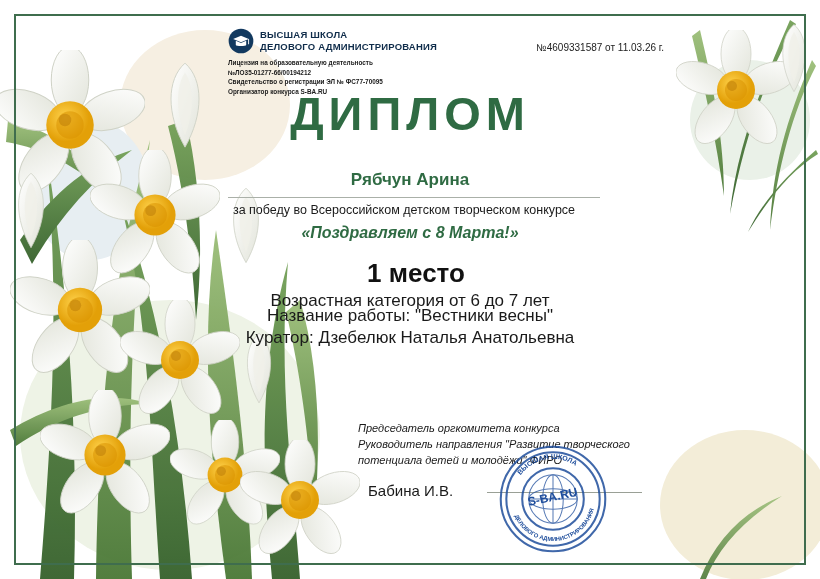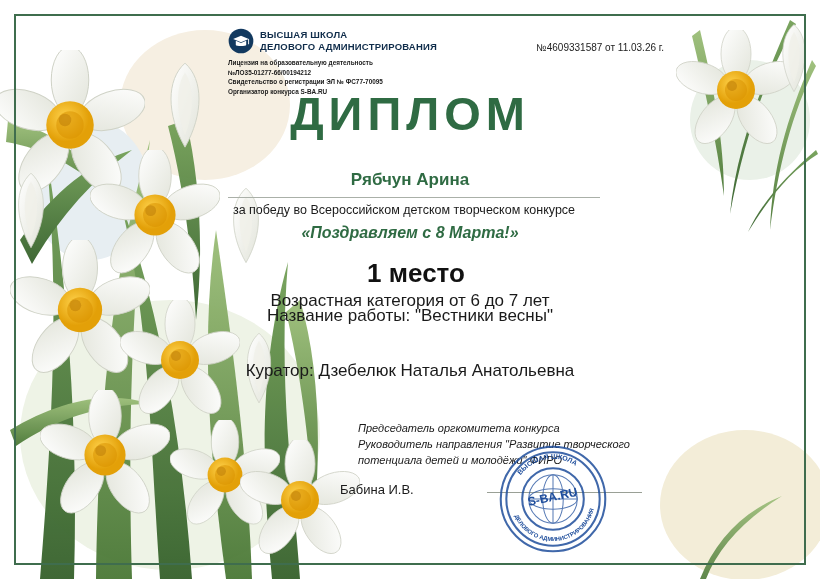--- a/index.html
+++ b/index.html
@@ -167,37 +167,37 @@
   .detail {
     position: absolute;
     left: 0; right: 0;
     text-align: center;
     font-size: 17px;
     color: #1a1a1a;
   }
   .d1 { top: 291px; }
   .d2 { top: 306px; }
   .d3 { top: 326px; }
-  .d4 { top: 361px; }
+  .d4 { top: 328px; }
 
   
   .sign-block {
     position: absolute;
     left: 358px;
     top: 421px;
     font-size: 11px;
     color: #1a1a1a;
     line-height: 1.45;
     font-style: italic;
   }
   .sign-name {
     position: absolute;
-    left: 340px;
+    left: 368px;
     top: 482px;
-    font-size: 13px;
+    font-size: 15px;
     color: #1a1a1a;
   }
   .sign-rule {
     position: absolute;
     left: 487px;
     top: 492px;
     width: 155px;
     height: 1px;
     background: #9aa096;
   }

